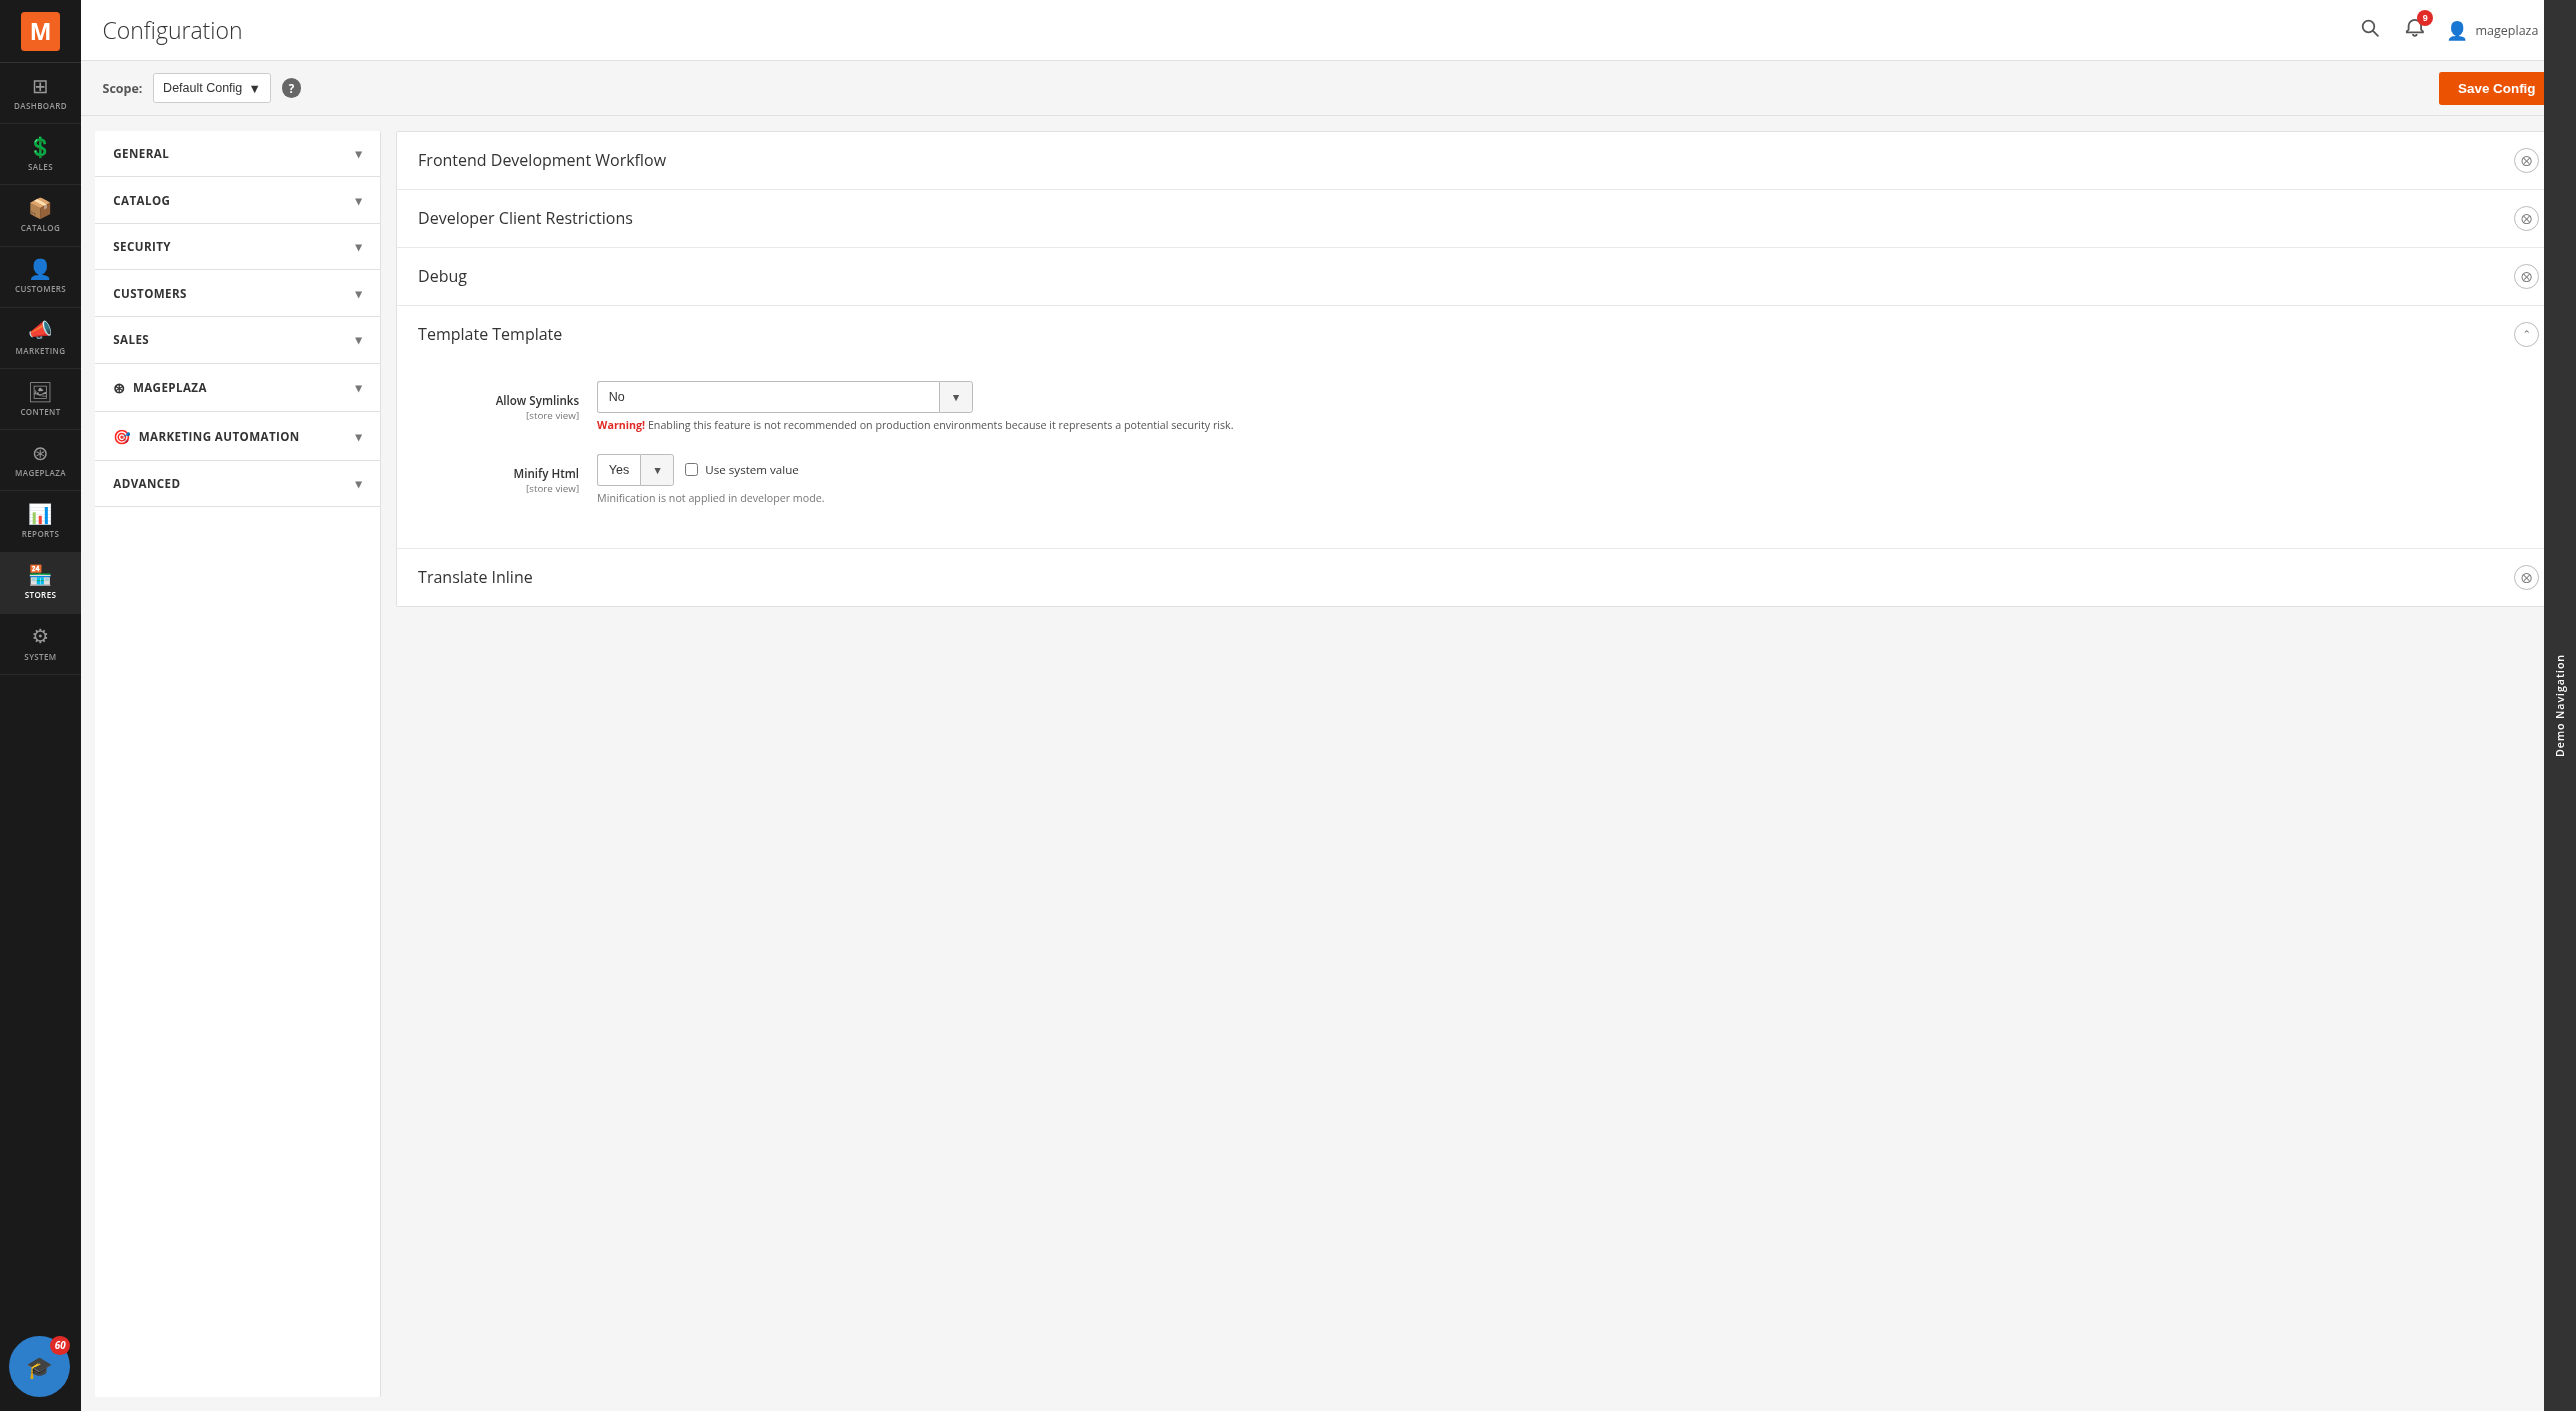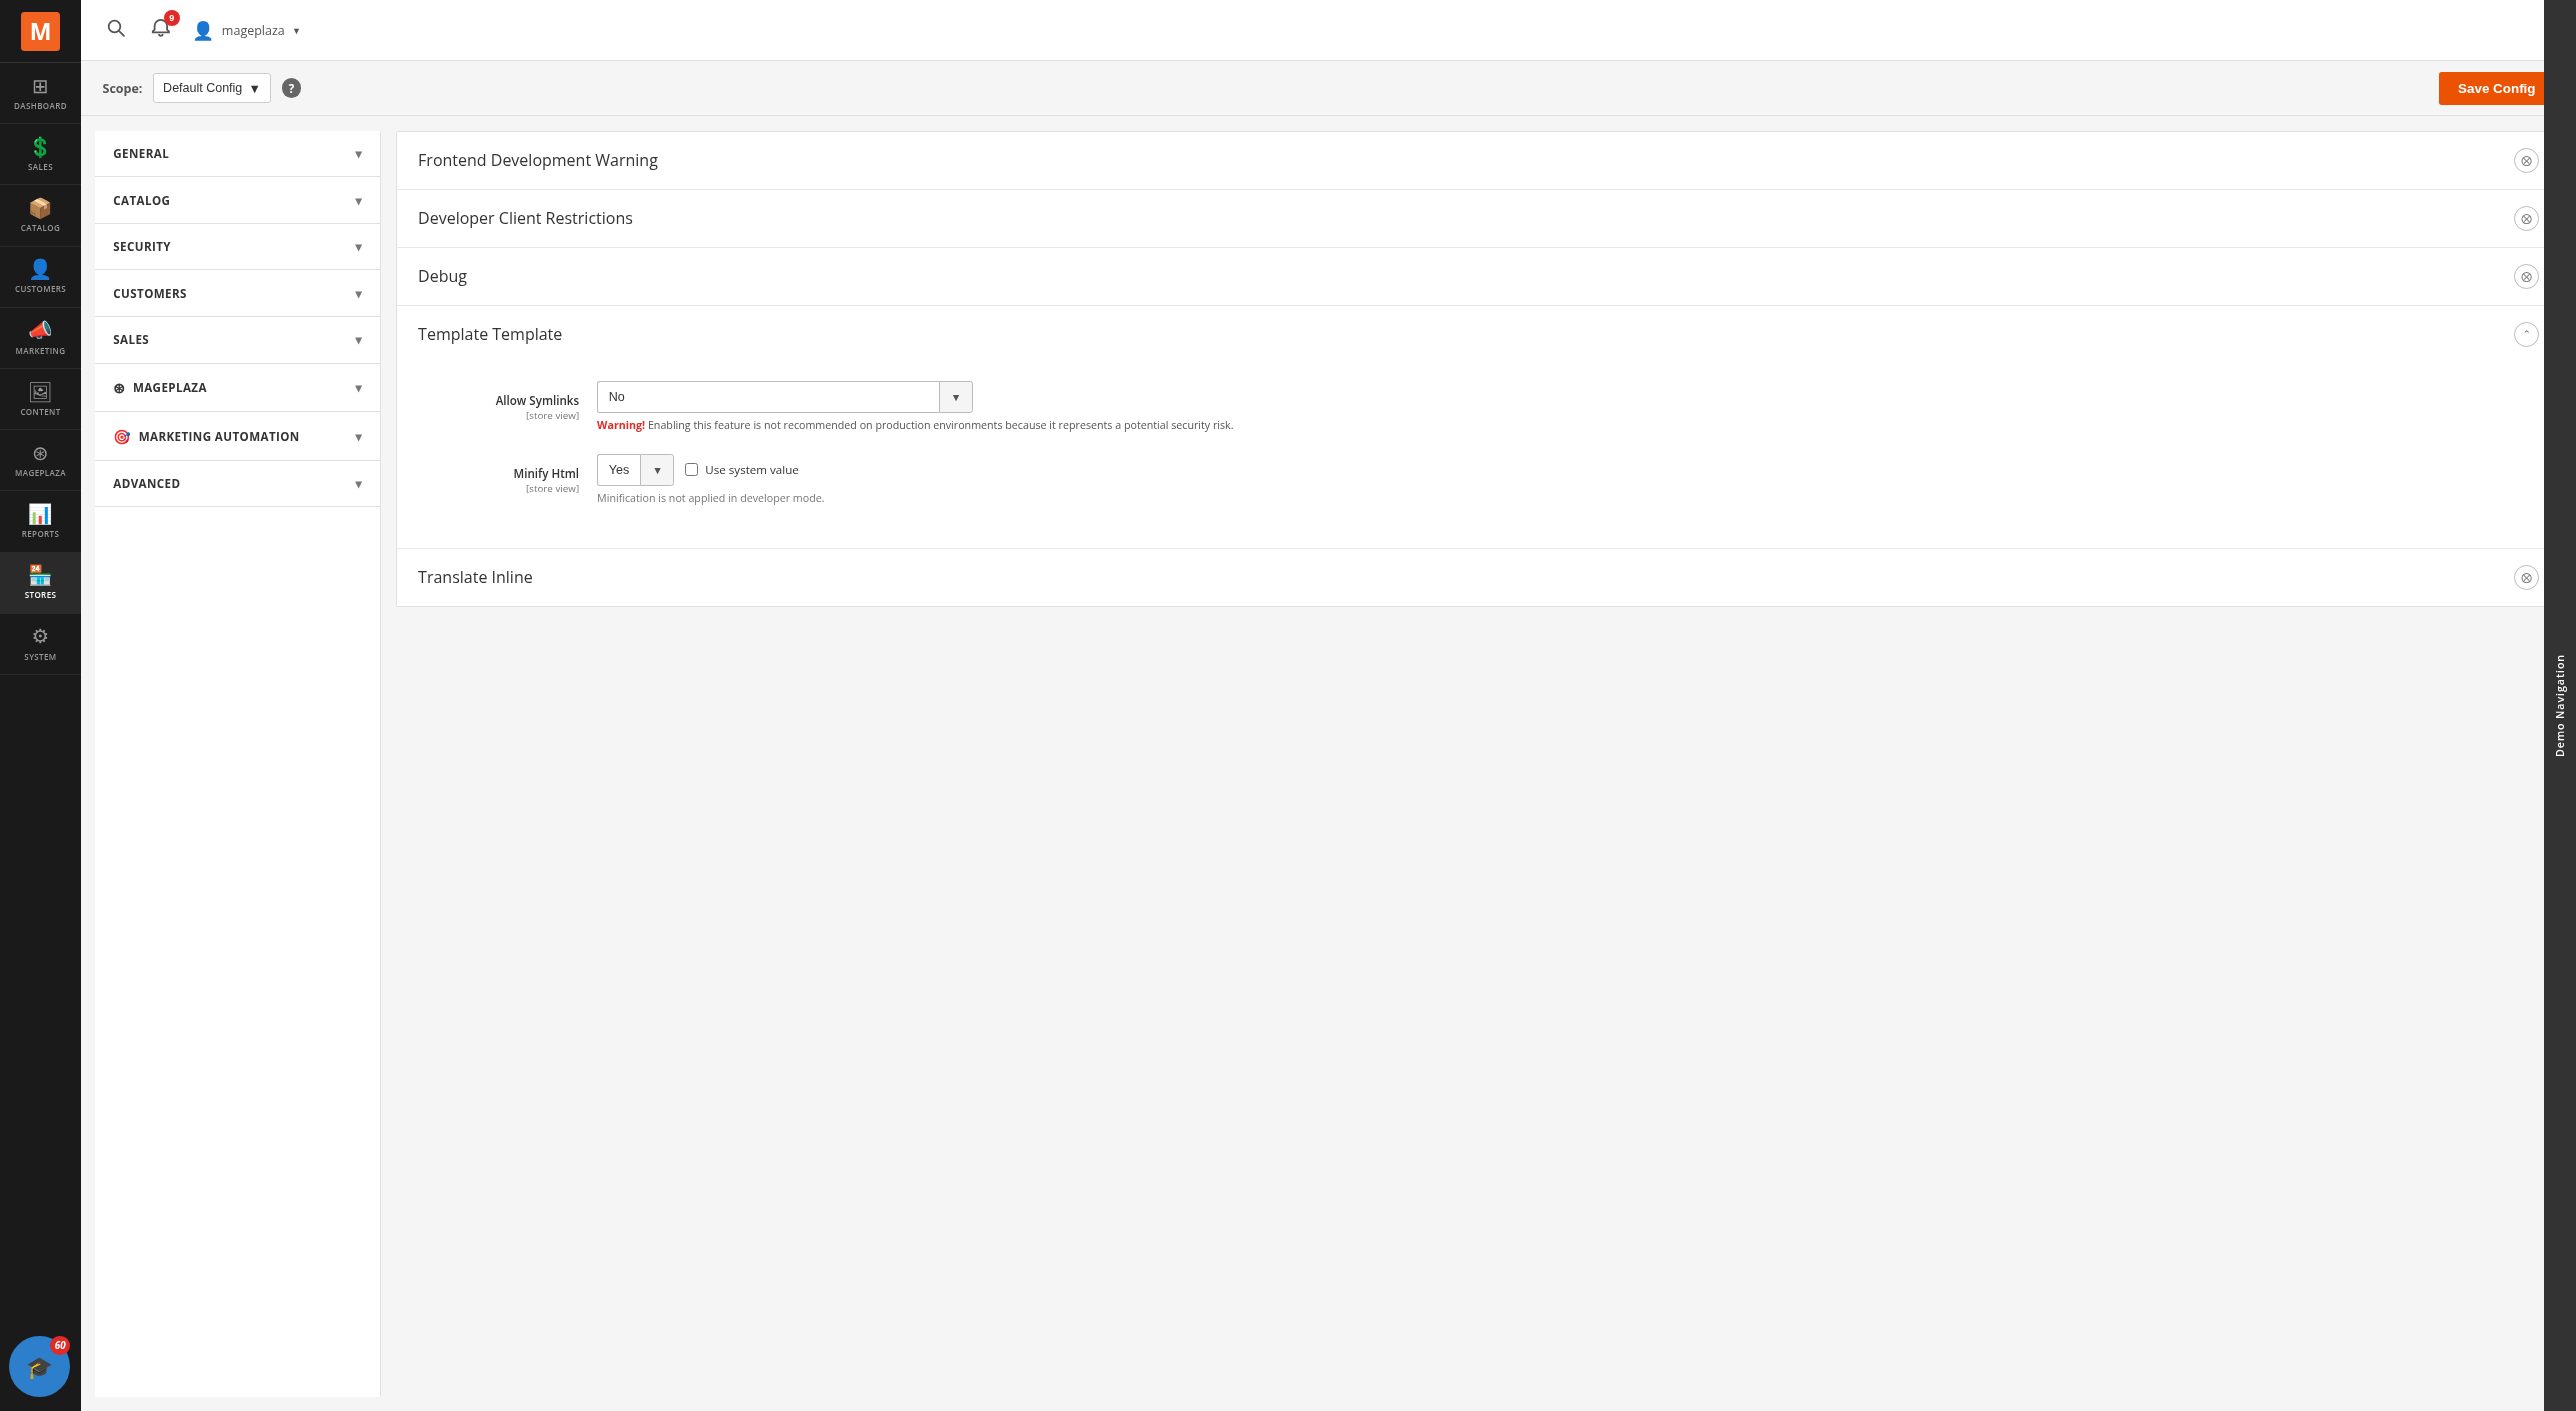--- a/index.html
+++ b/index.html
@@ -470,20 +470,21 @@
   </div>
   <div class="sidebar-item">
     <span class="sidebar-icon">⚙</span>
     <span class="sidebar-label">SYSTEM</span>
   </div>
 </nav>
 
 <div class="main-wrapper">
 
   <header class="top-header">
+    <h1 class="page-title">Configuration</h1>
     <div class="header-actions">
       <button class="search-icon-btn">
         <svg width="19.7" height="19.7" viewBox="0 0 22 22" fill="none">
           <circle cx="9.5" cy="9.5" r="6.5" stroke="#555" stroke-width="2"></circle>
           <line x1="14.5" y1="14.5" x2="20" y2="20" stroke="#555" stroke-width="2" stroke-linecap="round"></line>
         </svg>
       </button>
       <button class="notification-btn">
         <svg width="19.7" height="19.7" viewBox="0 0 22 22" fill="none">
           <path d="M11 2a7 7 0 0 0-7 7v4l-2 2v1h18v-1l-2-2V9a7 7 0 0 0-7-7z" stroke="#555" stroke-width="2" fill="none"></path>
@@ -570,21 +571,21 @@
           <span class="nav-chevron">▾</span>
         </div>
       </div>
     </nav>
 
     <div class="config-panel">
       <div class="config-inner">
 
         <div class="config-section">
           <div class="config-section-header">
-            <span class="config-section-title">Frontend Development Warning</span>
+            <span class="config-section-title">Frontend Development Workflow</span>
             <div class="circle-chevron">⨂</div>
           </div>
         </div>
 
         <div class="config-section">
           <div class="config-section-header">
             <span class="config-section-title">Developer Client Restrictions</span>
             <div class="circle-chevron">⨂</div>
           </div>
         </div>

